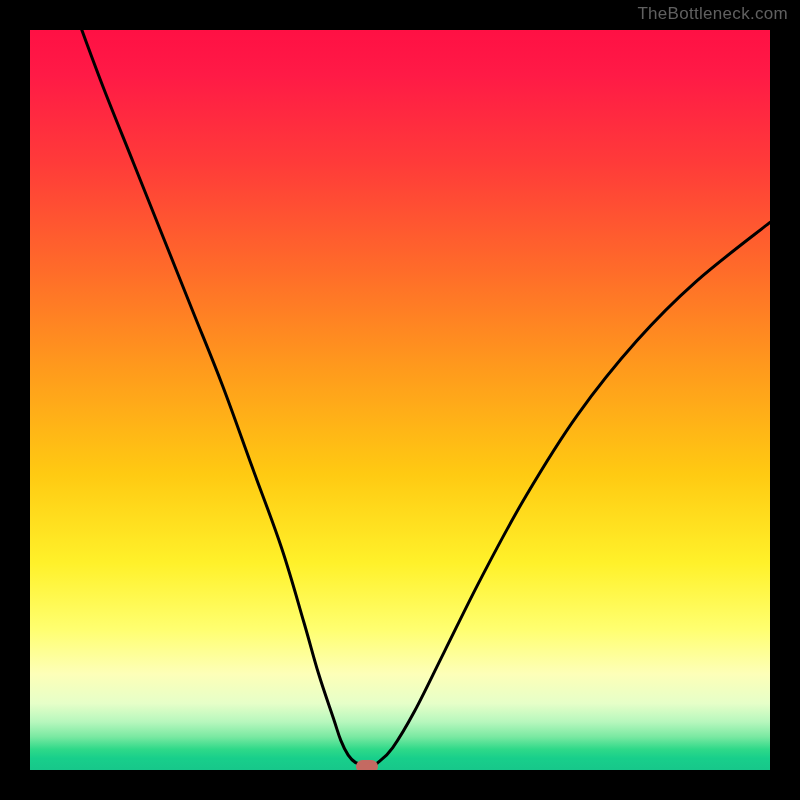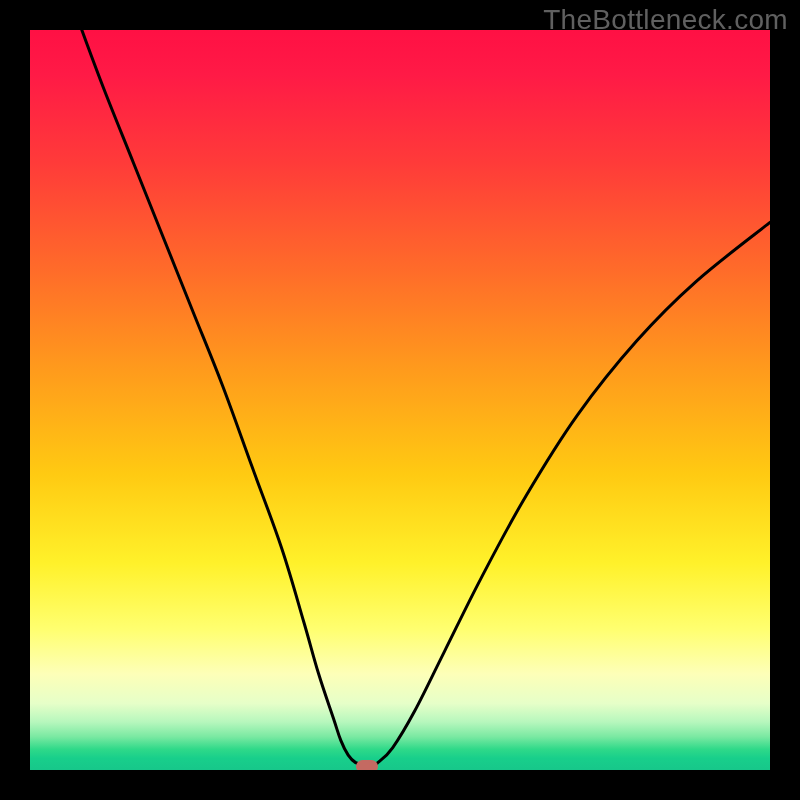--- a/index.html
+++ b/index.html
@@ -14,21 +14,21 @@
     width: 800px;
     height: 800px;
     background: #000;
     position: relative;
   }
   .watermark {
     position: absolute;
     top: 4px;
     right: 12px;
     color: #606060;
-    font-size: 28px;
+    font-size: 17px;
     font-weight: 500;
     letter-spacing: 0.3px;
     z-index: 10;
   }
   .plot {
     position: absolute;
     left: 30px;
     top: 30px;
     width: 740px;
     height: 740px;

